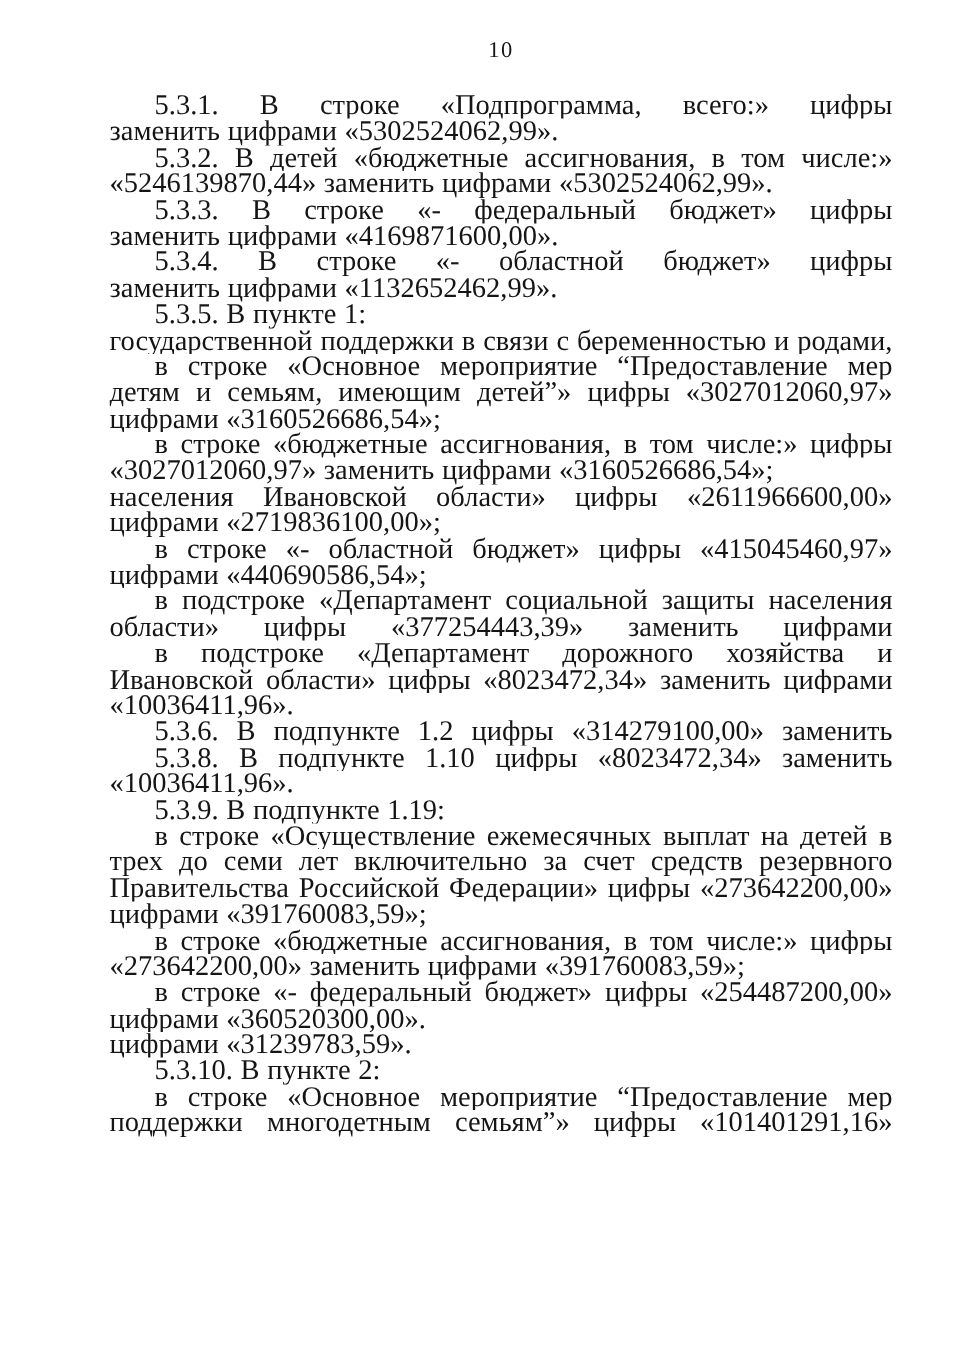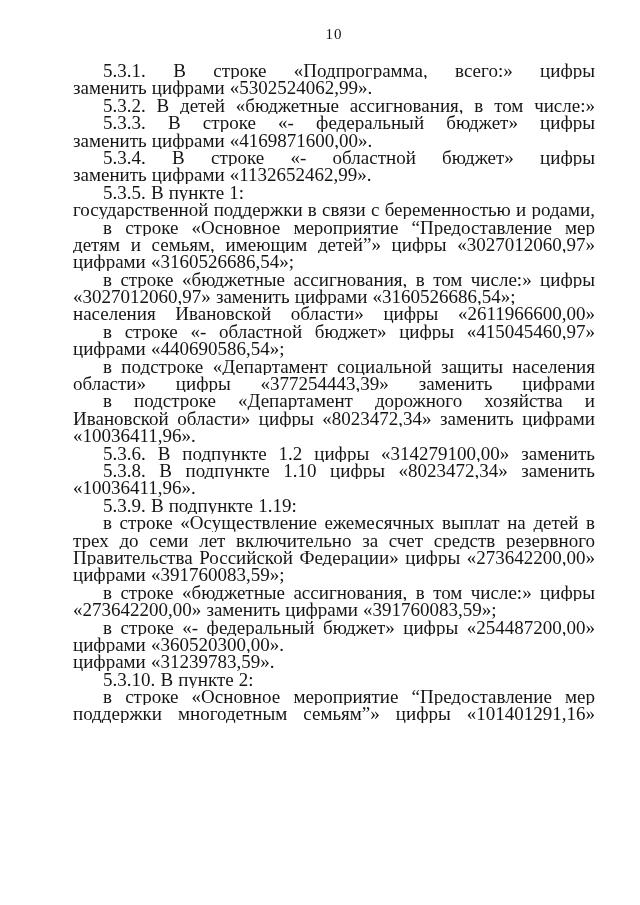--- a/index.html
+++ b/index.html
@@ -50,20 +50,21 @@
 
 <div class="page">
   <div class="pagenum">10</div>
   <div>
       <div class="para">
         <div class="line first">5.3.1. В строке «Подпрограмма, всего:» цифры «5246139870,44»</div>
         <div class="line final">заменить цифрами «5302524062,99».</div>
       </div>
       <div class="para">
         <div class="line first">5.3.2. В детей «бюджетные ассигнования, в том числе:» цифры</div>
+        <div class="line final">«5246139870,44» заменить цифрами «5302524062,99».</div>
       </div>
       <div class="para">
         <div class="line first">5.3.3. В строке «- федеральный бюджет» цифры «4119062600,00»</div>
         <div class="line final">заменить цифрами «4169871600,00».</div>
       </div>
       <div class="para">
         <div class="line first">5.3.4. В строке «- областной бюджет» цифры «1127077270,44»</div>
         <div class="line final">заменить цифрами «1132652462,99».</div>
       </div>
       <div class="para">
@@ -74,20 +75,21 @@
         <div class="line first">в строке «Основное мероприятие “Предоставление мер</div>
         <div class="line">детям и семьям, имеющим детей”» цифры «3027012060,97» заменить</div>
         <div class="line final">цифрами «3160526686,54»;</div>
       </div>
       <div class="para">
         <div class="line first">в строке «бюджетные ассигнования, в том числе:» цифры</div>
         <div class="line final">«3027012060,97» заменить цифрами «3160526686,54»;</div>
       </div>
       <div class="para">
         <div class="line">населения Ивановской области» цифры «2611966600,00» заменить</div>
+        <div class="line final">цифрами «2719836100,00»;</div>
       </div>
       <div class="para">
         <div class="line first">в строке «- областной бюджет» цифры «415045460,97» заменить</div>
         <div class="line final">цифрами «440690586,54»;</div>
       </div>
       <div class="para">
         <div class="line first">в подстроке «Департамент социальной защиты населения Ивановской</div>
         <div class="line final">области» цифры «377254443,39» заменить цифрами «400886629,34»;</div>
       </div>
       <div class="para">

